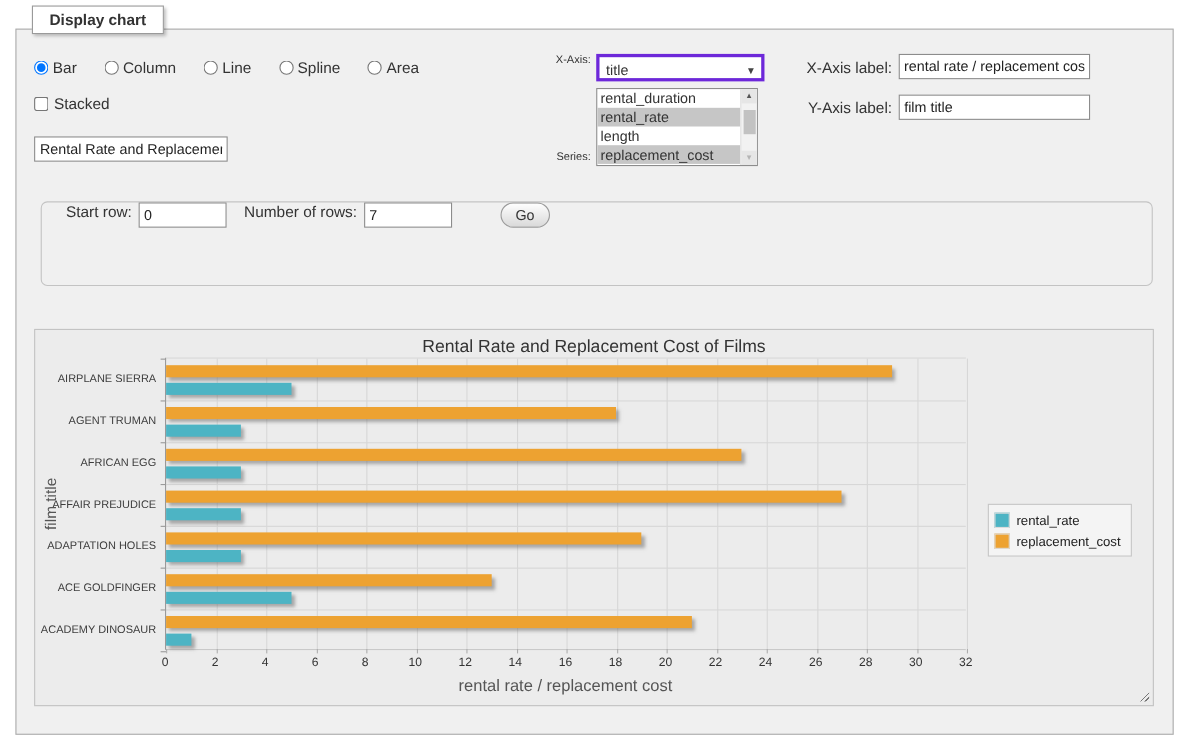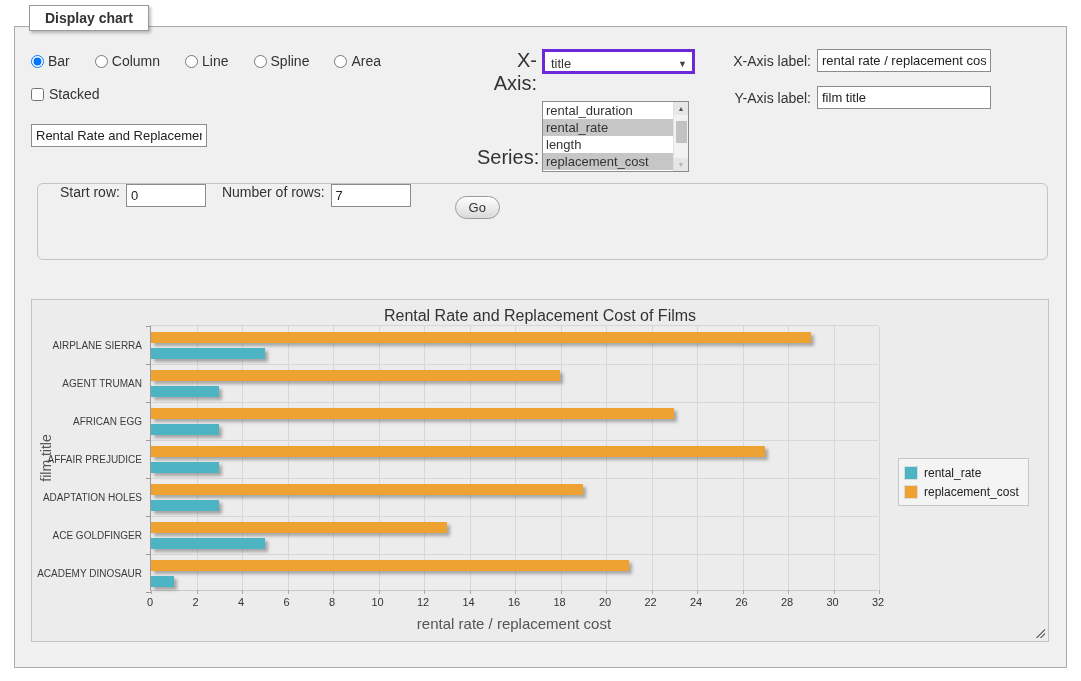--- a/index.html
+++ b/index.html
@@ -31,21 +31,21 @@
   .check-row input { margin-right: 5px; }
 
   input[type="text"] {
     border: 1px solid #8c8c8c; background: #fff; height: 23px;
     font-size: 13px; padding: 2px 4px; color: #222;
     font-family: "Liberation Sans", sans-serif;
   }
   .title-input { width: 176px; margin-top: 22px; }
 
   .mid-row { display: flex; margin-bottom: 6px; }
-  .mid-label { width: 65px; text-align: right; padding-right: 5px; font-size: 20px; }
+  .mid-label { width: 65px; text-align: right; padding-right: 5px; font-size: 10px; }
   .mid-row.align-end { align-items: flex-end; }
   .mid-row.align-end .mid-label { padding-bottom: 3px; }
 
   .fake-select {
     width: 153px; height: 25px; border: 3px solid #6d28d9; background: #fff;
     font-size: 13px; padding: 4px 18px 4px 6px; position: relative; cursor: default;
   }
   .fake-select .arrow { position: absolute; right: 5px; top: 7px; font-size: 9px; color: #444; }
 
   .listbox {
@@ -75,21 +75,21 @@
     margin: 4px 18px 0 22px; height: 77px; border: 1px solid #c3c3c3;
     border-radius: 6px; display: flex; align-items: flex-start; padding: 0 22px;
     font-size: 14px;
   }
   .row-box label { margin-right: 6px; }
   .small-input { width: 80px; margin-right: 16px; }
   .go-btn {
     margin-left: 28px; padding: 3px 13px; font-size: 13px; color: #333;
     border: 1px solid #9a9a9a; border-radius: 12px;
     background: linear-gradient(#fefefe, #d9d9d9);
-    cursor: pointer; font-family: "Liberation Sans", sans-serif; margin-top: 12px;
+    cursor: pointer; font-family: "Liberation Sans", sans-serif;
   }
 
   
   .chart-panel {
     position: absolute; left: 16px; top: 272px; width: 1018px; height: 343px;
     background: #ececec; border: 1px solid #c3c3c3;
   }
   .chart-title { text-align: center; margin-top: 7px; font-size: 16px; color: #333; }
   .plot {
     position: absolute; left: 118px; top: 25px; width: 728px; height: 266px;

